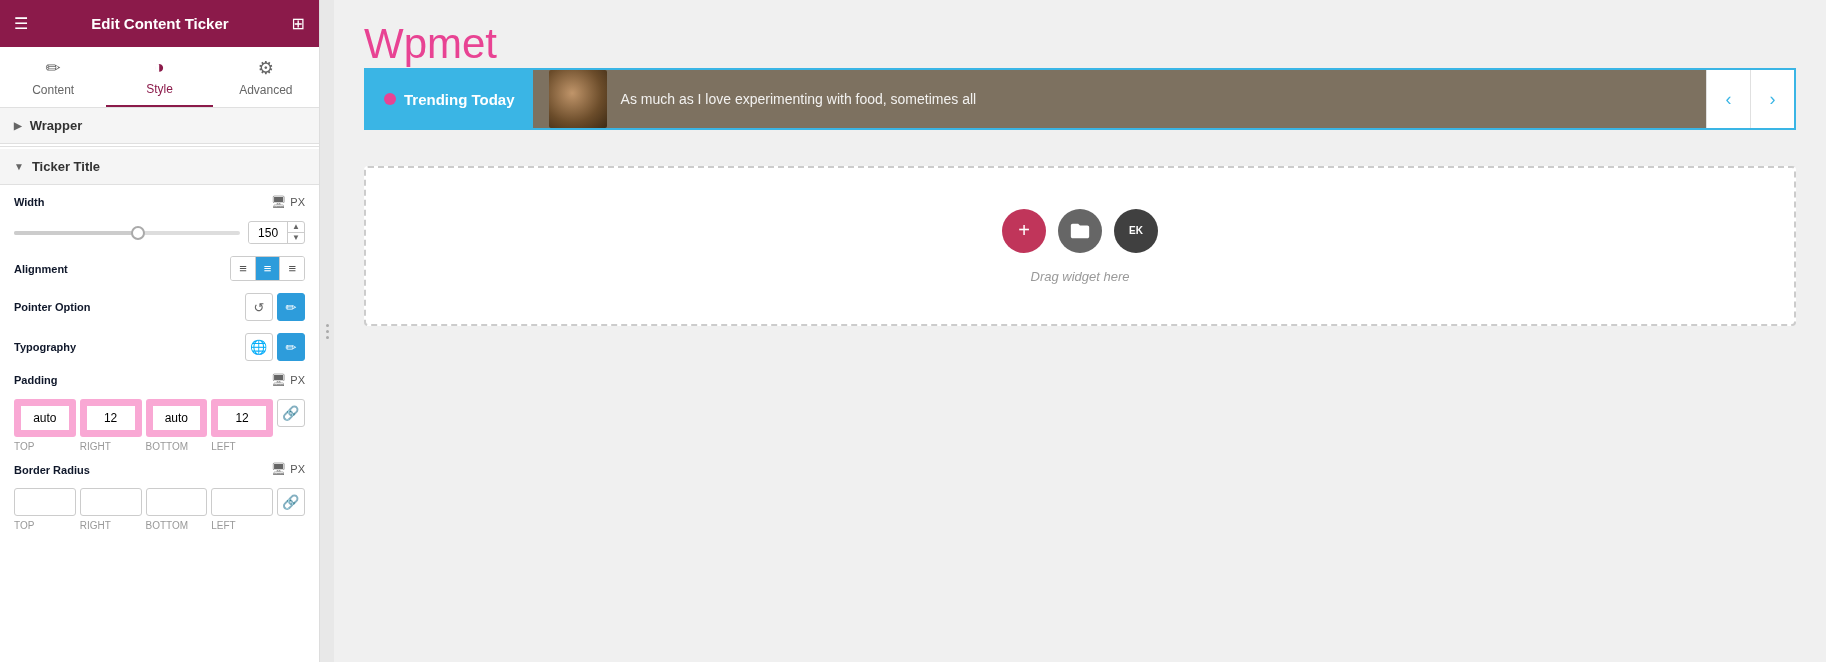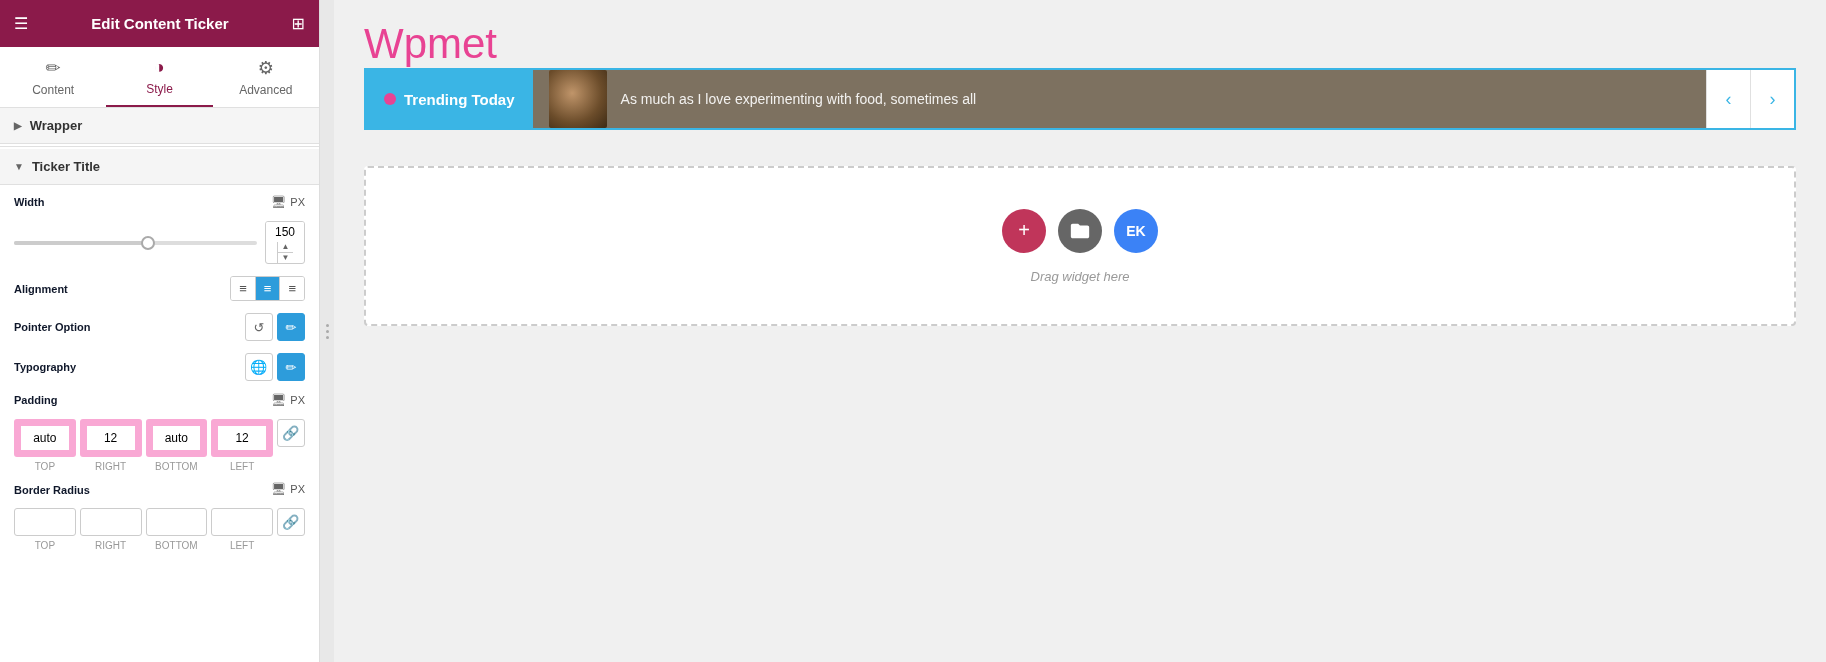--- a/index.html
+++ b/index.html
@@ -143,21 +143,20 @@
       top: -5px;
       left: calc(55% - 7px);
     }
     .number-input {
       display: flex;
       align-items: center;
       border: 1px solid #ccc;
       border-radius: 3px;
       overflow: hidden;
       background: #fff;
-      flex-direction: column;
     }
     .number-input input {
       width: 38px;
       border: none;
       outline: none;
       text-align: center;
       font-size: 12px;
       padding: 3px 0;
     }
     .number-arrows {
@@ -225,21 +224,20 @@
       background: #fff;
       outline: none;
       width: 100%;
     }
     .padding-labels {
       display: grid;
       grid-template-columns: 1fr 1fr 1fr 1fr 28px;
       gap: 4px;
     }
     .pad-label {
-      text-align: center;
       font-size: 10px;
       color: #999;
     }
 
     
     .br-grid {
       display: grid;
       grid-template-columns: 1fr 1fr 1fr 1fr 28px;
       gap: 4px;
       margin-bottom: 4px;
@@ -390,21 +388,21 @@
       border-radius: 50%;
       display: flex;
       align-items: center;
       justify-content: center;
       font-size: 20px;
       cursor: pointer;
       color: #fff;
     }
     .dz-btn.plus { background: #c0355a; }
     .dz-btn.folder { background: #666; }
-    .dz-btn.ek { background: #3b82f6; font-size: 14px; font-weight: 700; }
+    .dz-btn.ek { background: #404040; font-size: 10px; font-weight: 700; }
     .drop-zone-text {
       font-size: 13px;
       color: #999;
       font-style: italic;
     }
 
     
     .monitor-icon {
       display: inline-block;
       font-size: 12px;

